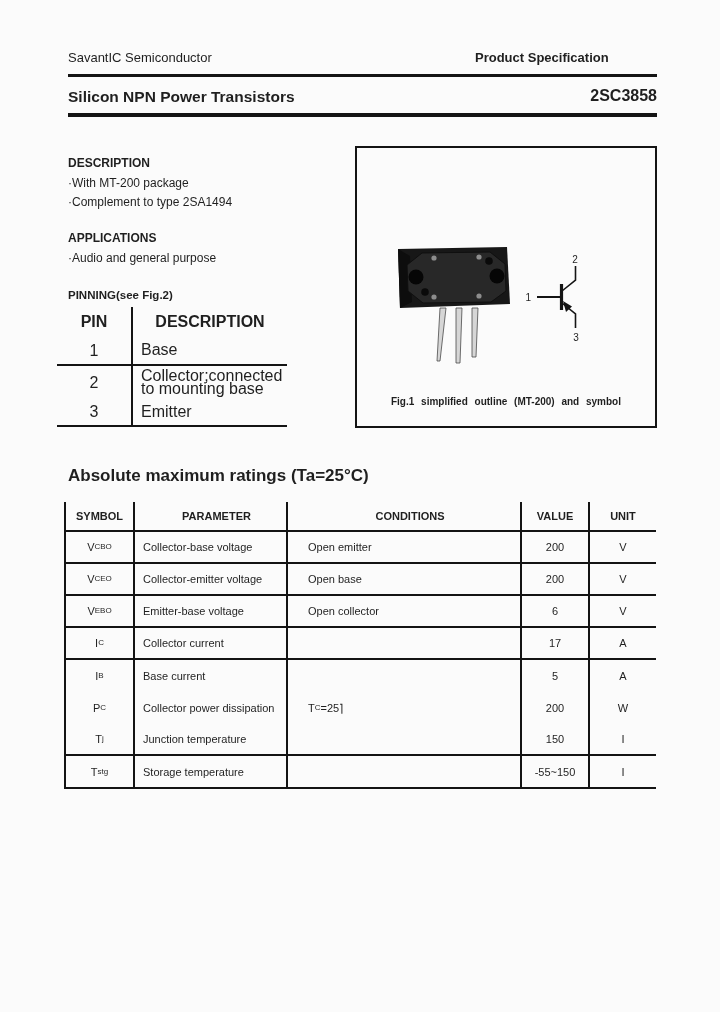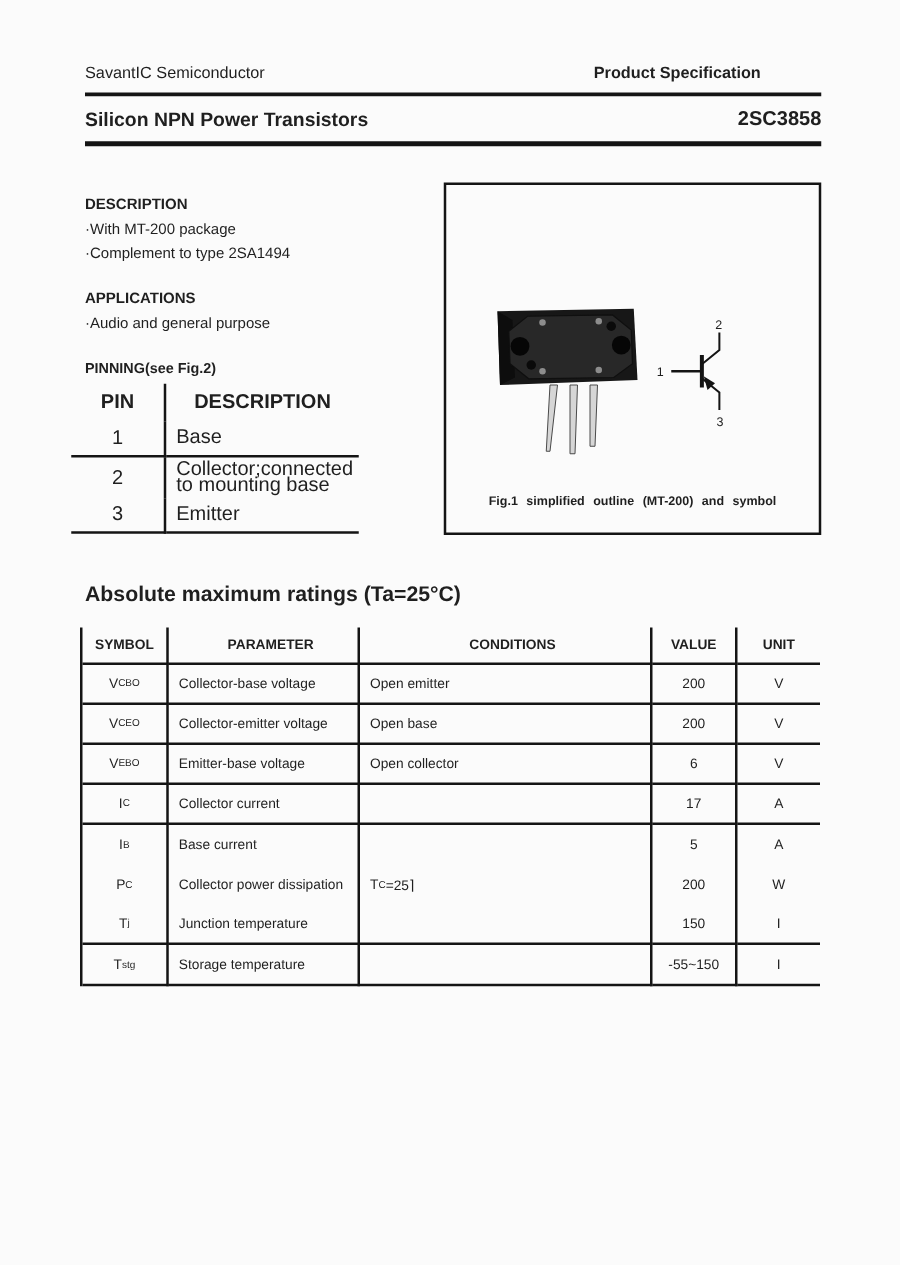--- a/index.html
+++ b/index.html
@@ -48,21 +48,21 @@
                  font-size:10px; font-weight:bold; word-spacing:4px; }
 
   
   .ratings-title { left:68px; top:466px; font-size:17px; font-weight:bold; }
   .ratings { left:64px; top:486px; width:592px; font-size:11px;
              border-left:2px solid #141414; box-sizing:border-box;margin-top:16px; }
   .r-row  { display:flex; }
   .r-cell { box-sizing:border-box; display:flex; align-items:center; }
   .rc1 { width:69px;  border-right:2px solid #141414; justify-content:center; }
   .rc2 { width:153px; border-right:2px solid #141414; padding-left:8px; }
-  .rc3 { width:234px; border-right:2px solid #141414; padding-left:8px; }
+  .rc3 { width:234px; border-right:2px solid #141414; padding-left:20px; }
   .rc4 { width:68px;  border-right:2px solid #141414; justify-content:center; }
   .rc5 { width:66px;  justify-content:center; }
   .r-hdr { height:30px; font-weight:bold; }
   .r-hdr .rc2, .r-hdr .rc3 { justify-content:center; padding-left:12px; }
   .r-data { height:32px; }
   .r-last { height:33px; }
   .hline .r-cell { border-bottom:2px solid #141414; }
   sub { font-size:8px; line-height:0; }
 </style>
 </head>

